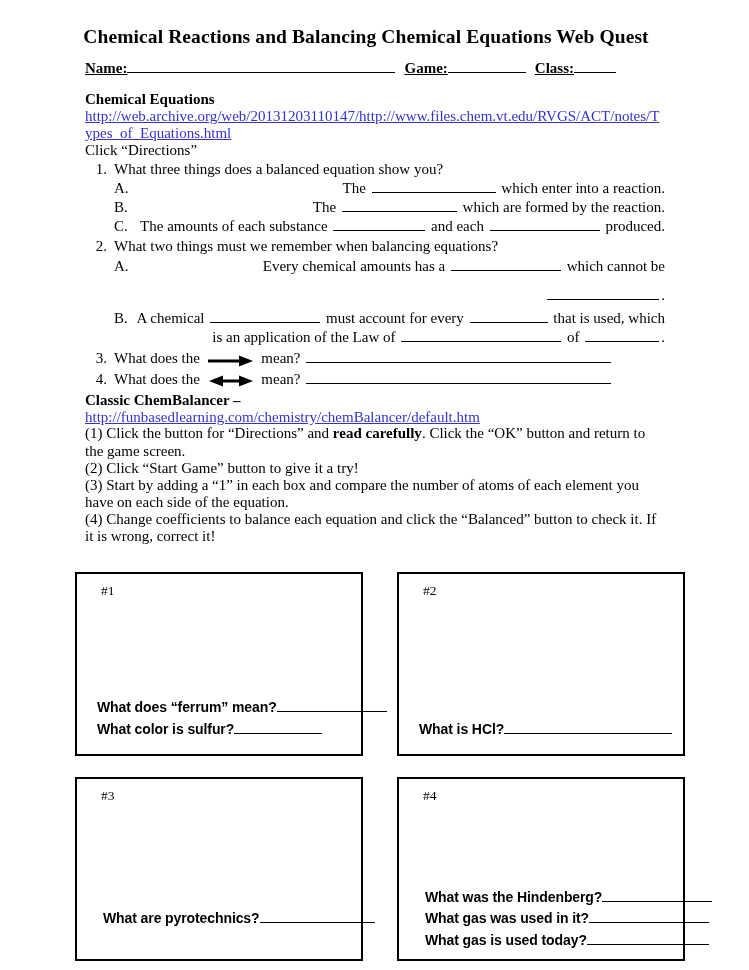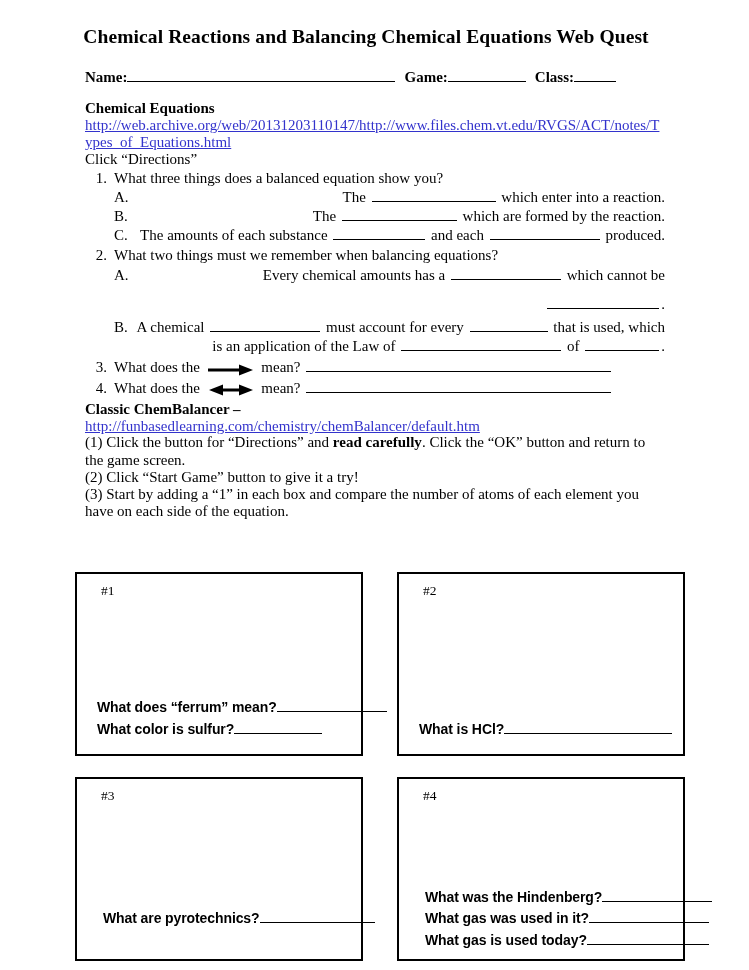--- a/index.html
+++ b/index.html
@@ -30,26 +30,27 @@
     font-size: 19.5px;
     letter-spacing: 0.1px;
     margin: 10px;
     padding-top: 16px;
     white-space: nowrap;
     margin-left: -8px;
   }
 
   
   .nameline {
-    margin-top: 19px;
+    margin-top: 10px;
     font-weight: bold;
     font-size: 15px;
     display: flex;
     align-items: baseline;
     white-space: nowrap;
+    text-decoration: underline;
   }
   .ul {
     display: inline-block;
     border-bottom: 1.2px solid #000;
     height: 14px;
   }
   .ul-name  { width: 268px; }
   .ul-date  { width: 78px; }
   .ul-class { width: 42px; }
   .gap-sm { display:inline-block; width: 9px; }
@@ -312,20 +313,21 @@
     </div>
 
     <div class="sec-head" style="margin-top:2px;">Classic ChemBalancer –</div>
     <a class="link" href="#">http://funbasedlearning.com/chemistry/chemBalancer/default.htm</a>
 
     <div class="plain">
       <span>(1) Click the button for “Directions” and </span><b>read carefully</b><span>. Click the “OK” button and return to the game screen.</span>
     </div>
     <div class="plain">(2) Click “Start Game” button to give it a try!</div>
     <div class="plain">(3) Start by adding a “1” in each box and compare the number of atoms of each element you have on each side of the equation.</div>
+    <div class="plain">(4) Change coefficients to balance each equation and click the “Balanced” button to check it. If it is wrong, correct it!</div>
 
   </div>
 
   <div class="box-grid">
     <div class="box-row">
       <div class="qbox">
         <div class="qbox-num">#1</div>
         <div class="qbox-questions">
           <div class="qline">
             <span>What does “ferrum” mean?</span><span class="bl" style="width:110px"></span>

